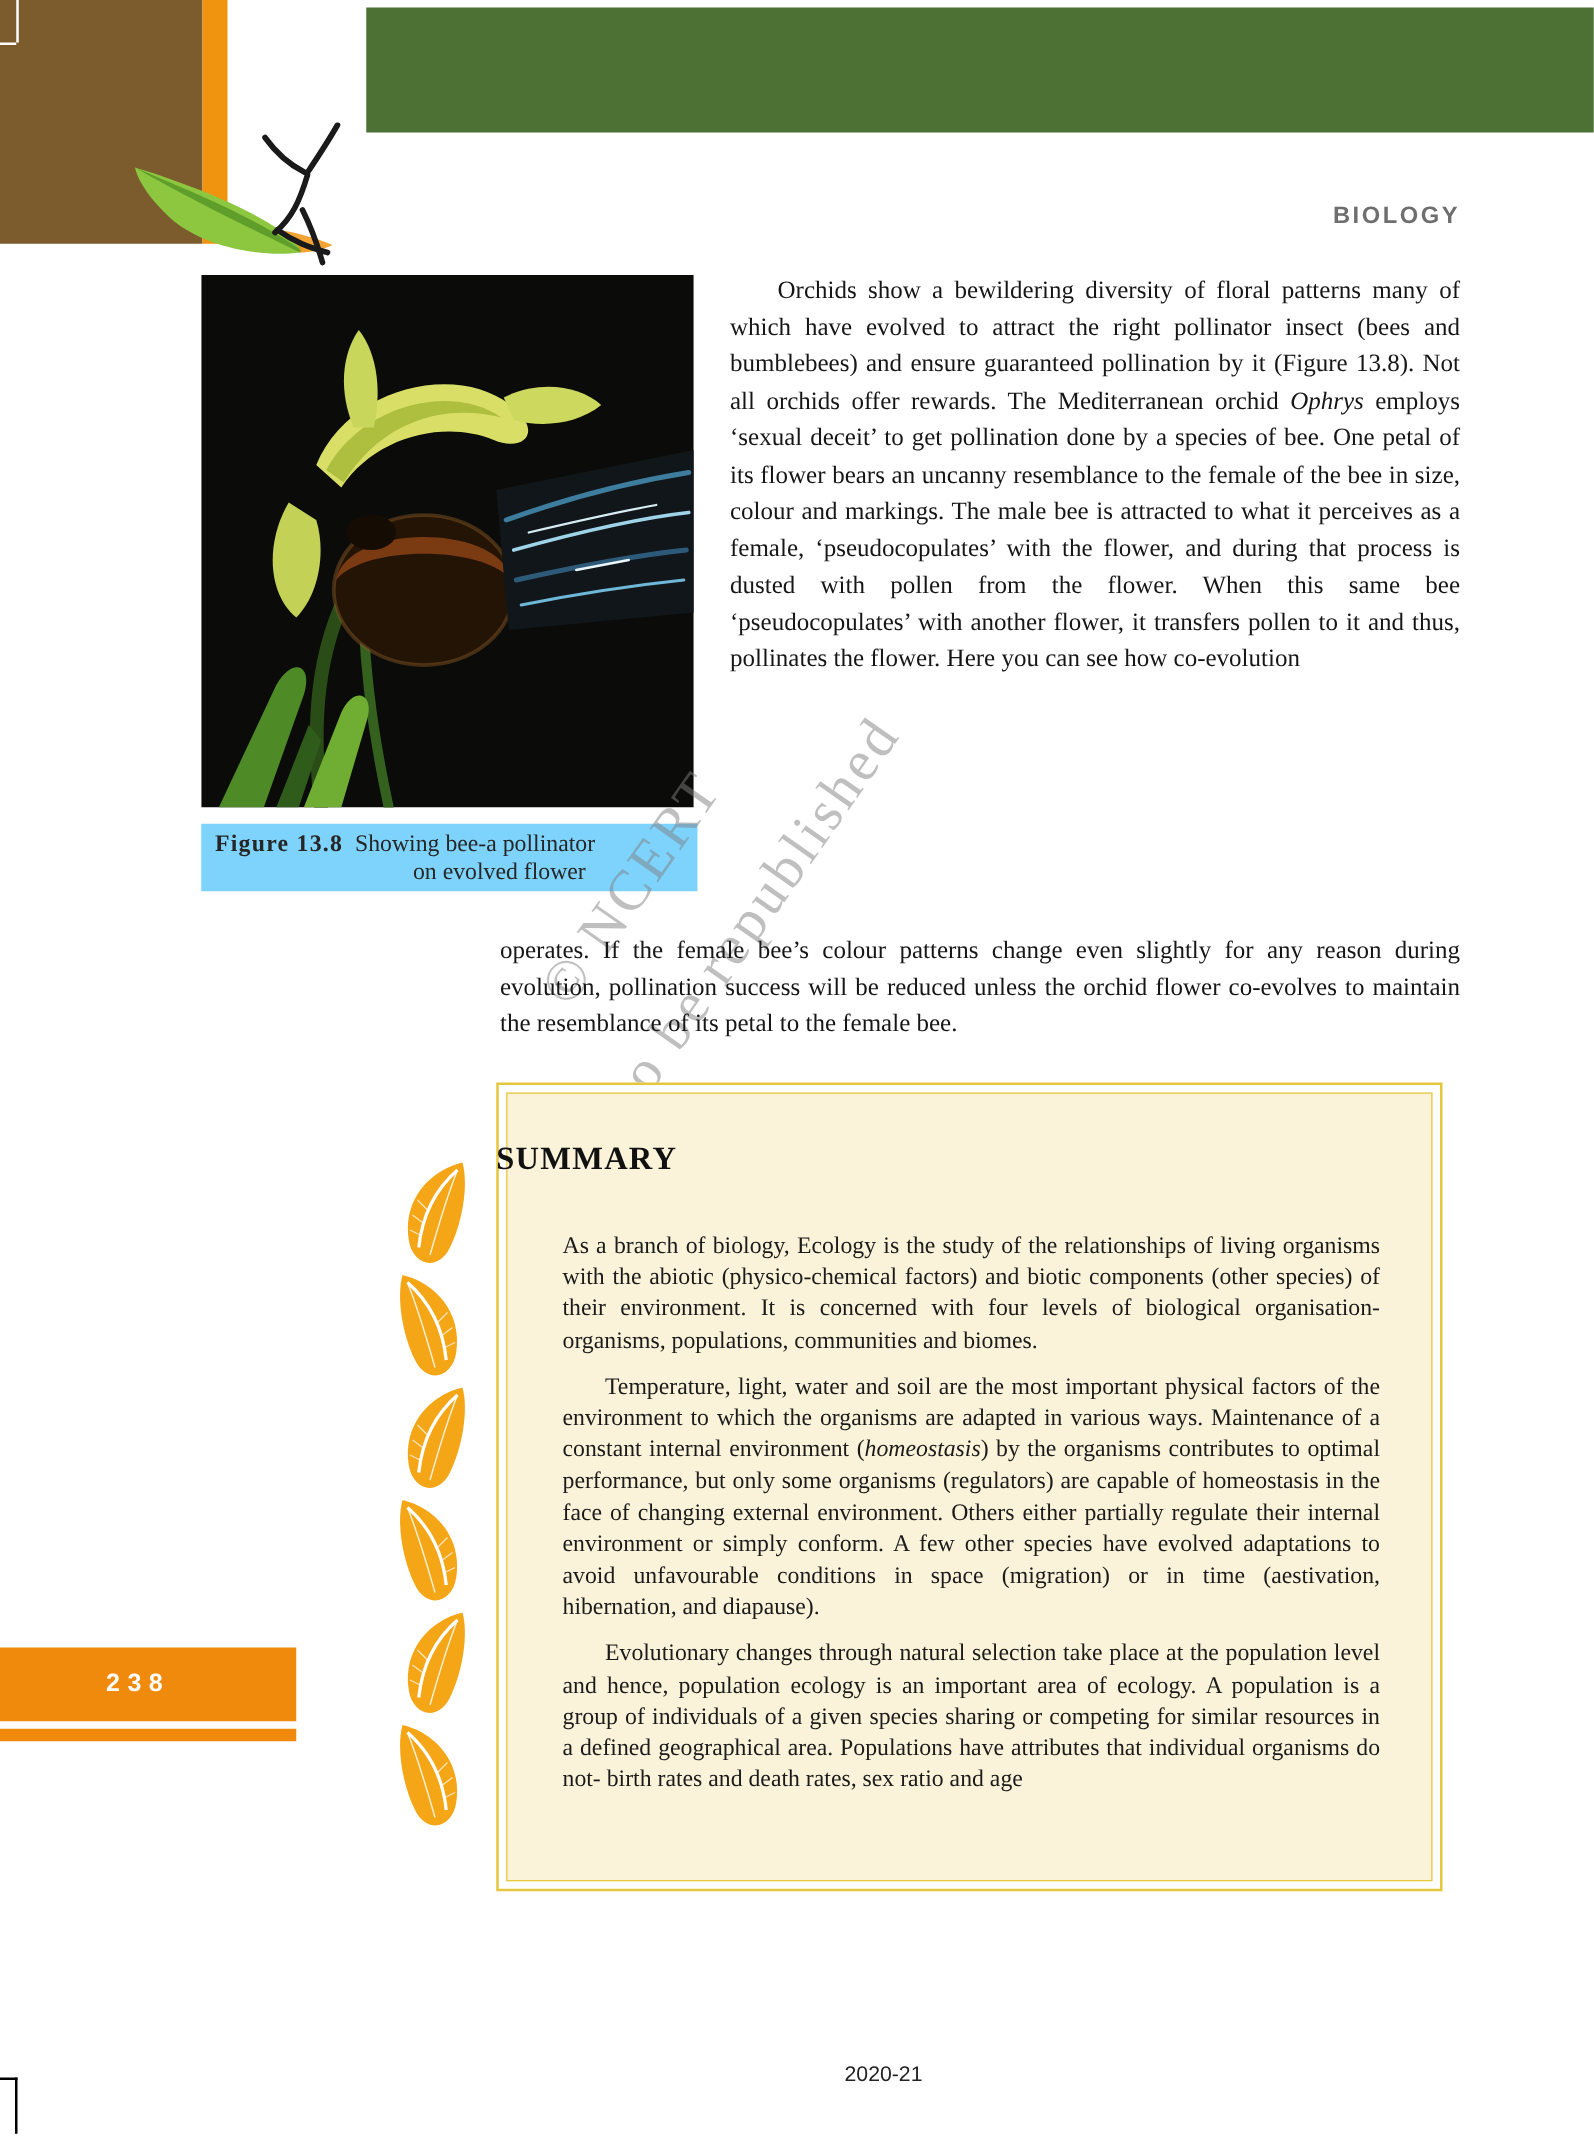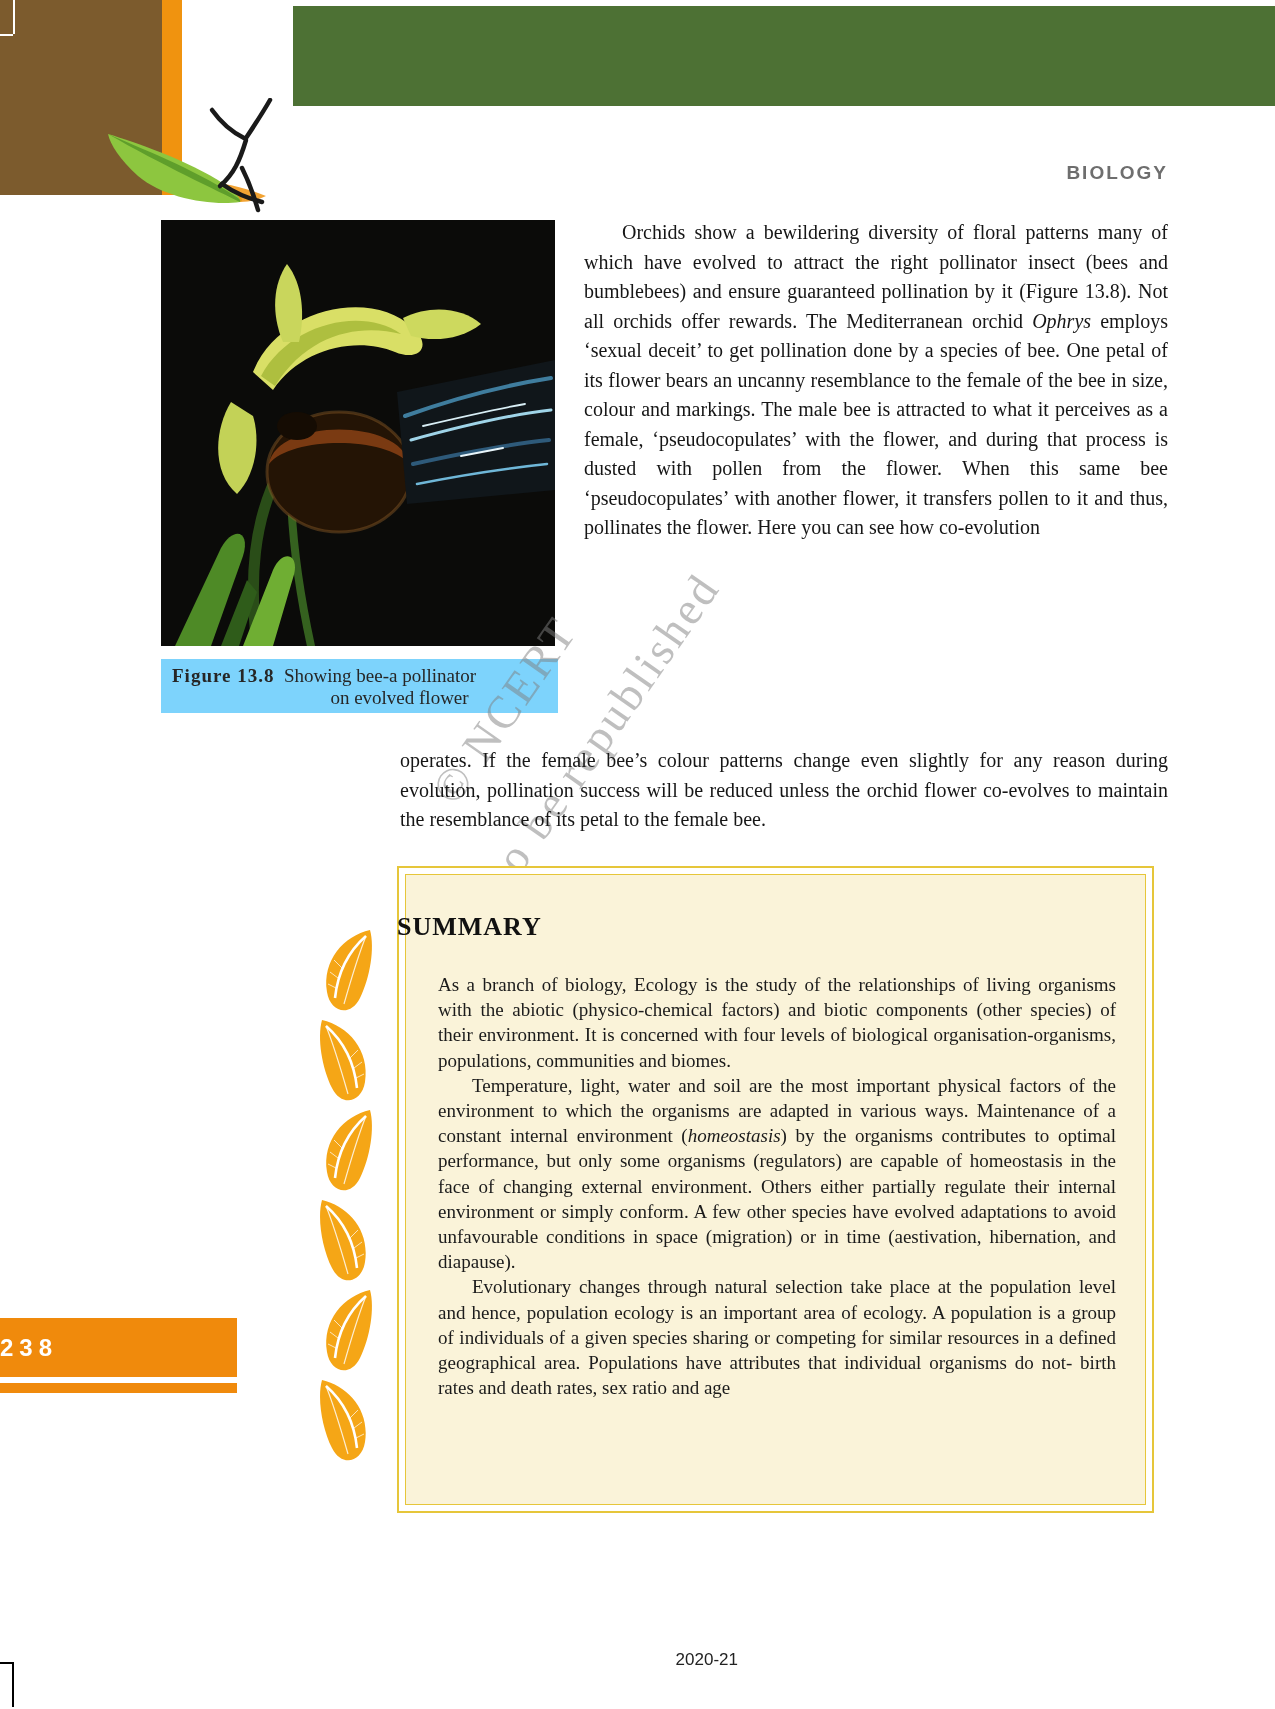--- a/index.html
+++ b/index.html
@@ -42,29 +42,29 @@
 
   
   .sum-outer{left:397px;top:866px;width:757px;height:647px;
              border:2px solid #e6c63a;box-sizing:border-box;background:#ffffff;}
   .sum-inner{left:405px;top:874px;width:741px;height:631px;
              border:1px solid #e6c63a;box-sizing:border-box;background:#faf3d9;}
   .sum-title{left:397px;top:912px;width:757px;text-align:left;
              font-size:26px;font-weight:bold;letter-spacing:1px;color:#111111;}
   .sum-body{left:438px;top:972px;width:678px;font-size:19px;line-height:25.2px;
             text-align:justify;color:#1b1b1b;}
-  .sum-body p{margin:0;}
+  .sum-body p{margin:12px;}
   .sum-body p.indent{text-indent:34px;}
 
   
   .garland{left:314px;top:926px;width:64px;height:540px;}
   .pagenum-box{left:0;top:1318px;width:237px;height:59px;background:#f08a0c;}
-  .pagenum{width:100%;text-align:left;padding-right:16px;box-sizing:border-box;
+  .pagenum{width:100%;text-align:center;padding-right:16px;box-sizing:border-box;
            font-family:"Liberation Sans","DejaVu Sans",sans-serif;
-           font-weight:bold;font-size:24px;letter-spacing:6px;color:#ffffff;
+           font-weight:bold;font-size:20px;letter-spacing:6px;color:#ffffff;
            line-height:59px;}
   .pagenum-stripe{left:0;top:1383px;width:237px;height:10px;background:#f08a0c;}
 
   .footer{left:538px;top:1650px;width:200px;text-align:right;
           font-family:"Liberation Sans","DejaVu Sans",sans-serif;
           font-size:17px;color:#222222;}
   .corner-h{left:0;top:1662px;width:14px;height:2px;background:#000;}
   .corner-v{left:12px;top:1662px;width:2px;height:45px;background:#000;}
 </style>
 </head>

